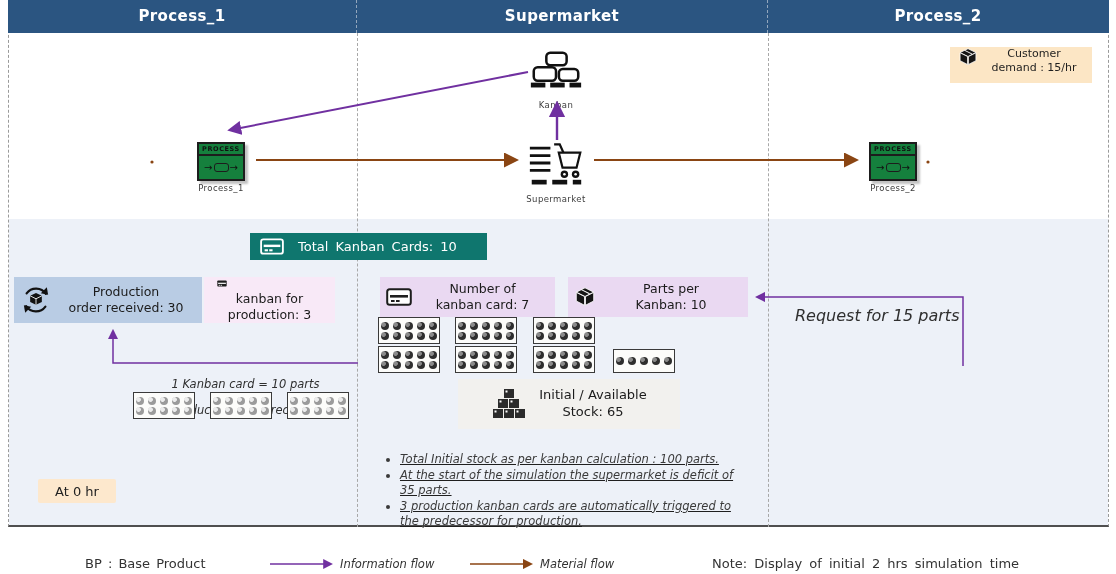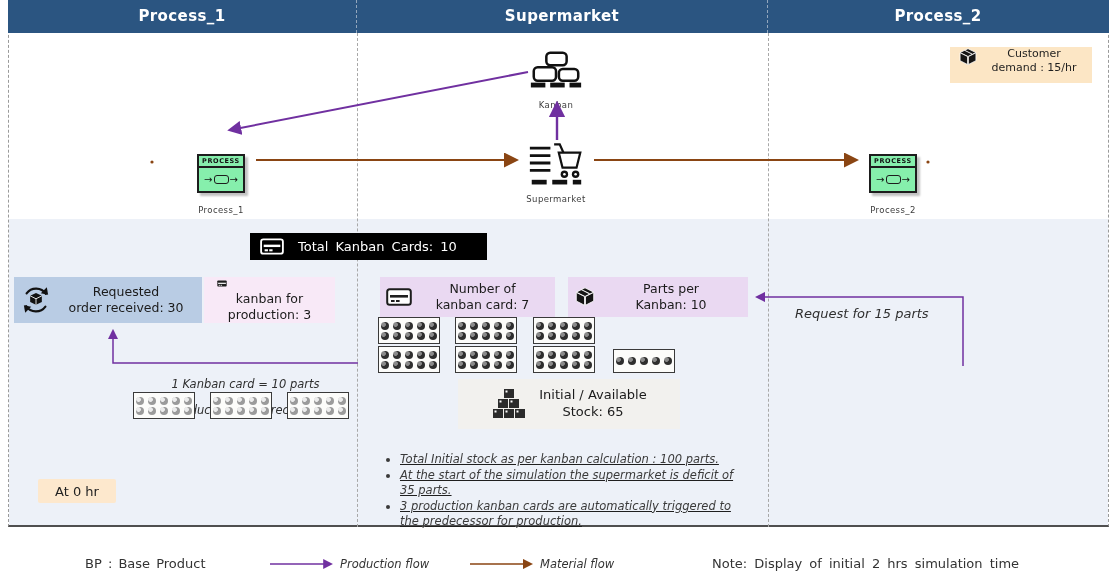--- a/index.html
+++ b/index.html
@@ -16,32 +16,32 @@
   
   .header{position:absolute;left:8px;top:0;width:1101px;height:33px;display:flex;background:#2b5581;}
   .header .hcell{box-sizing:border-box;height:33px;line-height:33px;text-align:center;color:#fff;
     font-weight:bold;font-size:15px;letter-spacing:.4px;}
   .hcell.h1{width:349px;border-right:1px dashed #93a7bd;}
   .hcell.h2{width:411px;border-right:1px dashed #93a7bd;}
   .hcell.h3{width:340px;}
   
   .icon-wrap{position:absolute;text-align:center;}
   .lbl{font-size:8.5px;color:#3c3c3c;letter-spacing:.4px;margin-top:2px;}
-  .process-icon{width:48px;box-sizing:border-box;border:2px solid #1d1d1d;background:#86efac;
-    box-shadow:2.5px 2.5px 2px #c2c2c2;margin:12px auto;}
+  .process-icon{width:48px;box-sizing:border-box;border:2px solid #1d1d1d;background:#15803d;
+    box-shadow:2.5px 2.5px 2px #c2c2c2;margin:0 auto;}
   .process-icon .ph{font-size:6.5px;font-weight:bold;letter-spacing:.6px;color:#111;
     border-bottom:2px solid #1d1d1d;text-align:center;padding:1px 0;}
   .process-icon .pb{display:flex;align-items:center;justify-content:center;gap:1px;height:23px;
     font-size:10px;color:#111;}
   .process-icon .slot{display:inline-block;width:13px;height:7px;border:1.6px solid #1d1d1d;border-radius:3px;}
   .cust-box{position:absolute;left:950px;top:47px;width:142px;height:36px;background:#fce6c5;
     display:flex;gap:6px;padding:0 8px;box-sizing:border-box;}
   .cust-box .txt{flex:1;text-align:center;font-size:11px;line-height:1.3;color:#1f1f1f;}
   
-  .banner{position:absolute;left:250px;top:233px;width:237px;height:27px;background:#000000;color:#fff;
+  .banner{position:absolute;left:250px;top:233px;width:237px;height:27px;background:#0f766e;color:#fff;
     display:flex;align-items:center;gap:14px;padding:0 10px;box-sizing:border-box;font-size:13px;word-spacing:3px;}
   
   .ibox{position:absolute;display:flex;align-items:center;box-sizing:border-box;gap:4px;padding:0 6px;}
   .ibox .txt{flex:1;text-align:center;font-size:12.5px;line-height:1.28;color:#1b1b1b;}
   .ibox .txt span{display:block;}
   .b-blue{background:#b9cce4;}
   .b-lav{background:#ead9f2;}
   .b-pink{background:#f8e9f7;}
   .prod-order{left:14px;top:277px;width:188px;height:46px;}
   .kanban-prod{left:204px;top:277px;width:131px;height:46px;flex-direction:column;}
@@ -51,21 +51,21 @@
   .parts-req{left:868px;top:366px;width:194px;height:45px;}
   .parts-req .txt{font-size:13px;}
   .stock-box{position:absolute;left:458px;top:379px;width:222px;height:50px;background:#f2f1ee;
     display:flex;align-items:center;justify-content:center;gap:12px;}
   .stock-box .txt{text-align:center;font-size:13px;line-height:1.3;color:#1b1b1b;}
   .stock-box .txt span{display:block;}
   .at-time{position:absolute;left:38px;top:479px;width:78px;height:24px;background:#fde8cd;
     display:flex;align-items:center;justify-content:center;font-size:13px;color:#222;border-radius:2px;}
   
   .ann{position:absolute;font-style:italic;color:#2f2f2f;}
-  .request-lbl{left:795px;top:306px;width:170px;font-size:13px;}
+  .request-lbl{left:795px;top:306px;width:170px;font-size:16px;}
   .kanban-note{left:128px;top:366px;width:235px;text-align:center;font-size:11.5px;line-height:1.3;}
   .kanban-note span{display:block;margin-top:11px;}
   
   .notes{position:absolute;left:370px;top:440px;width:392px;}
   .notes ul{margin:12px;padding-left:18px;text-decoration:underline;}
   .notes li{font-style:italic;font-size:11.5px;color:#3a3a3a;line-height:1.3;margin-bottom:1px;}
   
   .grid{position:absolute;}
   .sm-grid{left:378px;top:317px;width:300px;height:58px;}
   .p1-grid{left:133px;top:392px;width:220px;height:30px;}
@@ -202,21 +202,21 @@
       <g stroke="#111" stroke-width="2.3" fill="none" stroke-linecap="round">
         <path d="M7 10 A12.5 12.5 0 0 1 27.5 10.5"></path>
         <path d="M27 24 A12.5 12.5 0 0 1 6.5 23.5"></path>
       </g>
       <path d="M28.5 3.5l1.4 8-7.8-1.6z" fill="#111"></path>
       <path d="M5.5 30.5l-1.4-8 7.8 1.6z" fill="#111"></path>
       <path d="M17 9.5l6.2 3.1v6.4L17 22.1l-6.2-3.1v-6.4z" fill="#111"></path>
       <path d="M10.8 12.6L17 15.7l6.2-3.1M17 15.7v6.4" stroke="#fff" stroke-width="0.9" fill="none"></path>
     </svg>
     <div class="txt">
-      <span>Requested</span>
+      <span>Production</span>
       <span>order received: 30</span>
     </div>
   </div>
 
   <div class="ibox b-pink kanban-prod">
     <svg width="24" height="16" viewBox="0 0 26 18">
       <rect x="1" y="1" width="24" height="16" rx="2" fill="#1d1d1d"></rect>
       <rect x="3" y="7" width="20" height="3" fill="#fff"></rect>
       <rect x="4.5" y="12.5" width="3.6" height="2" fill="#fff"></rect>
       <rect x="9.5" y="12.5" width="3.6" height="2" fill="#fff"></rect>
@@ -416,21 +416,21 @@
         <li>3 production kanban cards are automatically triggered to the predecessor for production.</li>
       </ul>
   </div>
 
   <div class="at-time">At 0 hr</div>
 
   <div class="legend-item leg-bp">BP : Base Product</div>
   <svg class="leg-arrow" style="left:268px;top:559px;" width="72" height="10">
     <line x1="2" y1="5" x2="63" y2="5" stroke="#7030a0" stroke-width="1.4" marker-end="url(#arrP)"></line>
   </svg>
-  <div class="leg-lbl" style="left:340px;top:557px;">Production flow</div>
+  <div class="leg-lbl" style="left:340px;top:557px;">Information flow</div>
   <svg class="leg-arrow" style="left:468px;top:559px;" width="72" height="10">
     <line x1="2" y1="5" x2="63" y2="5" stroke="#8a4513" stroke-width="1.4" marker-end="url(#arrB)"></line>
   </svg>
   <div class="leg-lbl" style="left:540px;top:557px;">Material flow</div>
   <div class="legend-item leg-note">Note: Display of initial 2 hrs simulation time</div>
 
   <svg class="overlay" width="1116" height="574" viewBox="0 0 1116 574">
     <defs>
       <marker id="arrP" viewBox="0 0 10 10" refX="8" refY="5" markerWidth="7" markerHeight="7" orient="auto-start-reverse">
         <path d="M0 0L10 5L0 10z" fill="#7030a0"></path>

